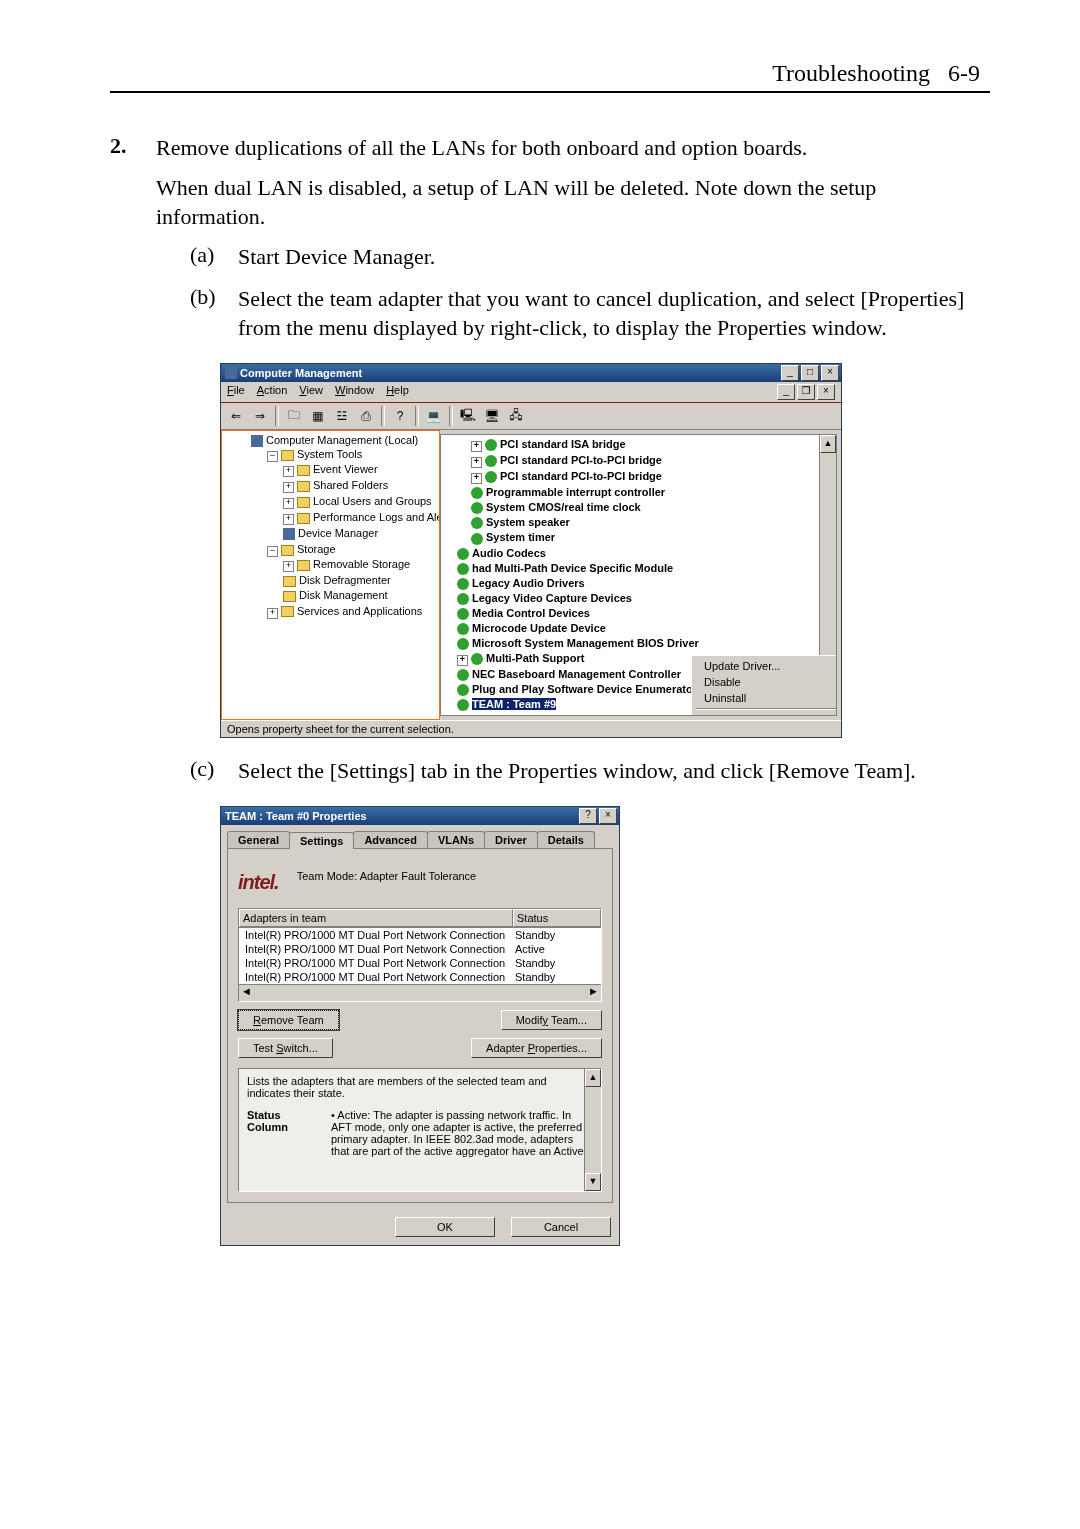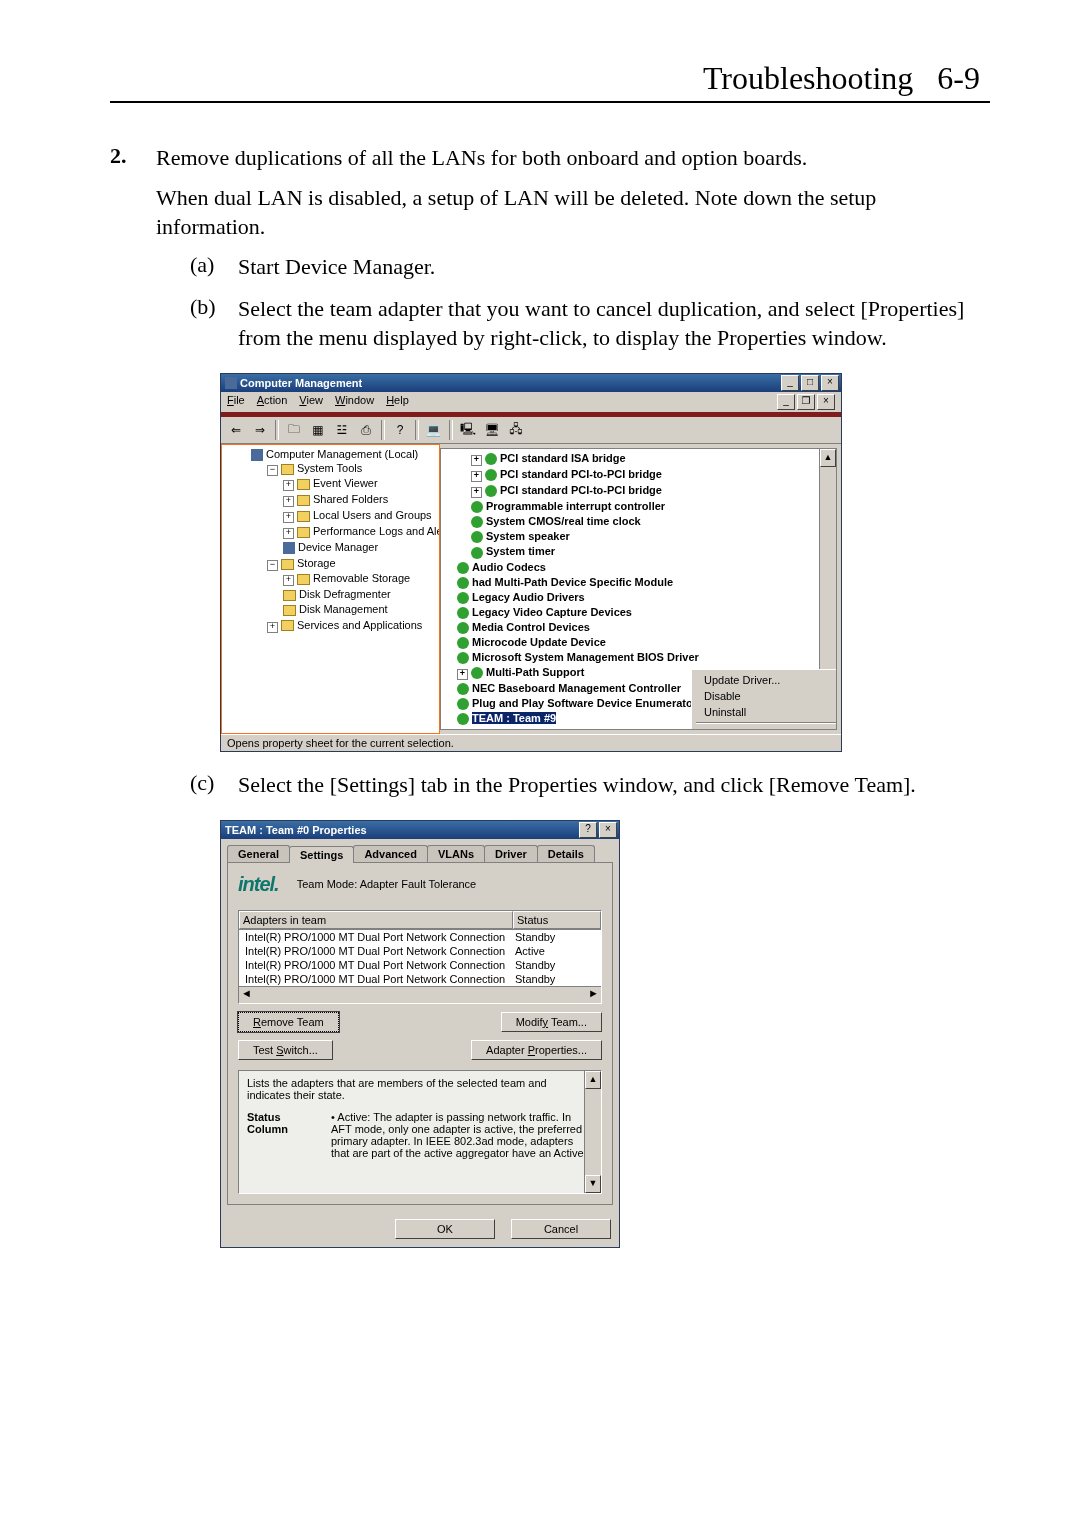--- a/index.html
+++ b/index.html
@@ -1,35 +1,35 @@
 <!DOCTYPE html>
 <html><head>
 <meta charset="utf-8">
 <style>
   html,body{margin:0;padding:0;background:#fff;font-family:"Times New Roman",serif;color:#000;}
   .page{width:1080px;min-height:1529px;position:relative;box-sizing:border-box;padding:60px 90px 60px 110px;}
-  .hdr{font-size:32px;text-align:right;padding-right:10px;}
+  .hdr{font-size:24px;text-align:right;padding-right:10px;}
   .hr{border:0;border-top:2px solid #000;margin:4px 0 40px 0;}
   .step{display:flex;font-size:22px;margin-bottom:6px;}
   .step-num{width:46px;font-weight:bold;flex:0 0 46px;}
   .step-body{flex:1;}
   .step-body p{margin:0 0 10px 0;line-height:1.35;}
   .sub{display:flex;margin:6px 0 6px 34px;}
   .sub-l{width:48px;flex:0 0 48px;}
   .sub-b{flex:1;}
   .sub-b p{margin:0 0 6px 0;}
   .shot-wrap{margin:14px 0 18px 64px;}
 
   
   .win{border:1px solid #2a3a5a;background:#d4d0c8;font-family:Tahoma,Verdana,sans-serif;font-size:11px;color:#000;}
   .tbar{background:linear-gradient(#3a6ea5,#1a3e7a);color:#fff;height:18px;display:flex;align-items:center;padding:0 2px 0 4px;font-weight:bold;}
   .tbar .ttl{flex:1;white-space:nowrap;overflow:hidden;}
   .wbtns{display:flex;gap:2px;}
   .wbtn{width:16px;height:14px;background:#d4d0c8;border:1px solid #fff;border-right-color:#404040;border-bottom-color:#404040;font:10px/12px Arial;text-align:center;color:#000;}
-  .mbar{display:flex;gap:12px;padding:2px 6px;border-bottom:5px solid #7f1d1d;}
+  .mbar{display:flex;gap:12px;padding:2px 6px;border-bottom:1px solid #7f1d1d;}
   .mbar span u{text-decoration:underline;}
   .tools{display:flex;align-items:center;gap:2px;padding:2px 4px;border-bottom:1px solid #808080;}
   .tb{width:20px;height:20px;border:1px solid #d4d0c8;display:flex;align-items:center;justify-content:center;font-size:12px;}
   .tbsep{width:2px;height:20px;border-left:1px solid #808080;border-right:1px solid #fff;margin:0 2px;}
   .mmc-body{display:flex;height:290px;}
   .treepane{width:190px;border:1px solid #f97316;background:#fff;margin:0;overflow:auto;padding-left:27px;}
   .listpane{flex:1;border:1px solid #808080;background:#fff;margin:4px 4px 4px 0;position:relative;overflow:hidden;}
   ul.tree{list-style:none;margin:2px;padding:0;}
   ul.tree ul{list-style:none;margin:0;padding-left:16px;}
   ul.tree li{white-space:nowrap;padding:1px 0;}
@@ -50,21 +50,21 @@
   .vscroll .dn{position:absolute;bottom:0;left:0;right:0;}
   .hscroll{position:absolute;left:0;right:0;bottom:0;height:16px;background:#d4d0c8;border-top:1px solid #808080;}
 
   
   .dlg{width:398px;border:1px solid #2a3a5a;background:#d4d0c8;font-family:Tahoma,sans-serif;font-size:11px;}
   .tabs{display:flex;margin:6px 6px 0 6px;font-weight:bold;}
   .tab{border:1px solid #808080;border-bottom:none;padding:2px 10px;background:#d4d0c8;border-top-left-radius:3px;border-top-right-radius:3px;margin-right:-1px;position:relative;}
   .tab.act{background:#d4d0c8;z-index:2;top:1px;}
   .tab:not(.act){background:#c8c4bc;}
   .panel{border:1px solid #808080;margin:0 6px 6px 6px;background:#d4d0c8;padding:10px;}
-  .intel{color:#0f766e;font:italic bold 20px Arial;letter-spacing:-1px;}
+  .intel{color:#7f1d1d;font:italic bold 20px Arial;letter-spacing:-1px;margin-top:12px;}
   .lbox{border:1px solid #808080;border-right-color:#fff;border-bottom-color:#fff;background:#fff;}
   .lhead{display:flex;background:#d4d0c8;border-bottom:1px solid #808080;}
   .lhead div{padding:2px 3px;border:1px solid #fff;border-right-color:#808080;border-bottom-color:#808080;}
   .lrow{display:flex;}
   .lrow div{padding:1px 6px;white-space:nowrap;overflow:hidden;}
   .btn{display:inline-block;border:1px solid #fff;border-right-color:#404040;border-bottom-color:#404040;background:#d4d0c8;padding:3px 14px;text-align:center;}
   .btnrow{display:flex;justify-content:space-between;margin-top:8px;}
   .help{border:1px solid #808080;border-right-color:#fff;border-bottom-color:#fff;background:#eeeeea;padding:6px 8px;margin-top:10px;position:relative;height:110px;overflow:hidden;}
   .help b{color:#000;}
   .dlg-btns{display:flex;justify-content:flex-end;gap:16px;padding:8px;}

